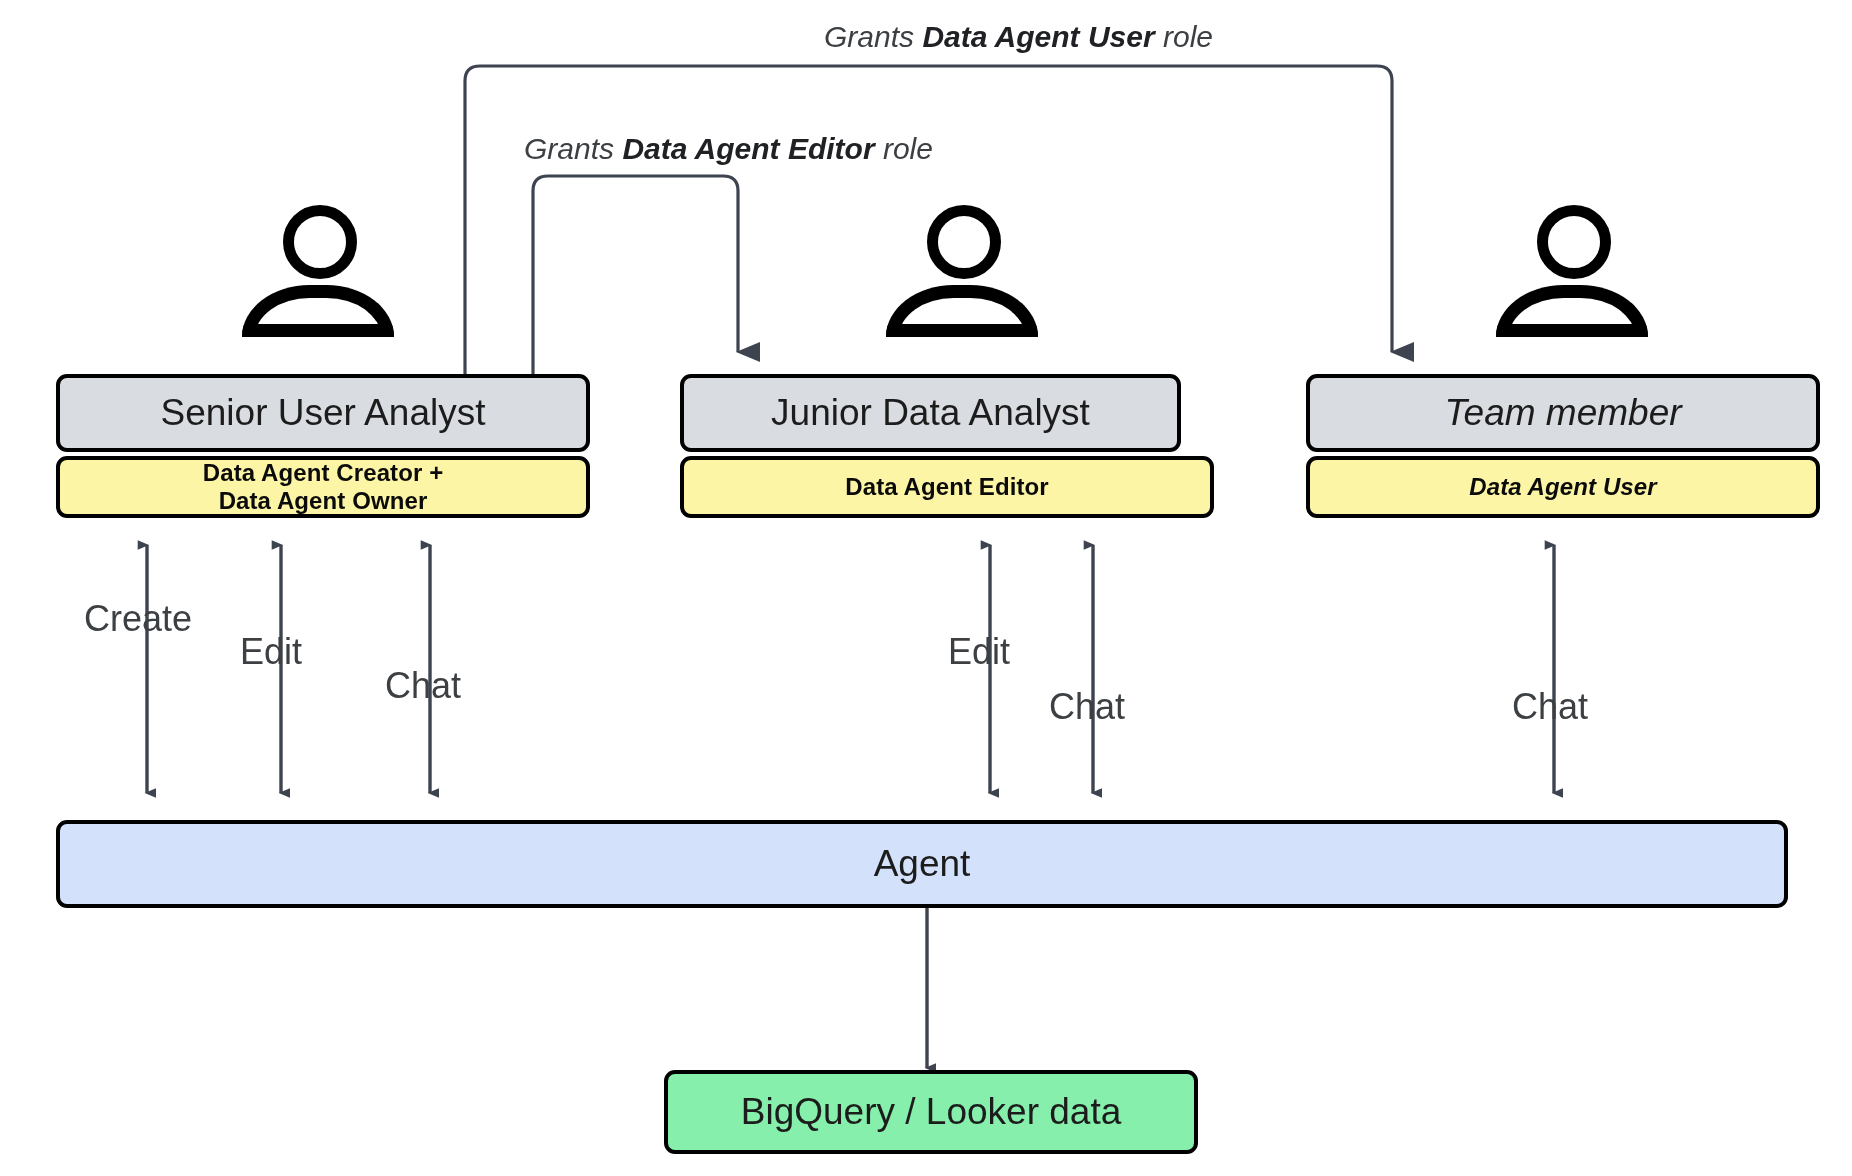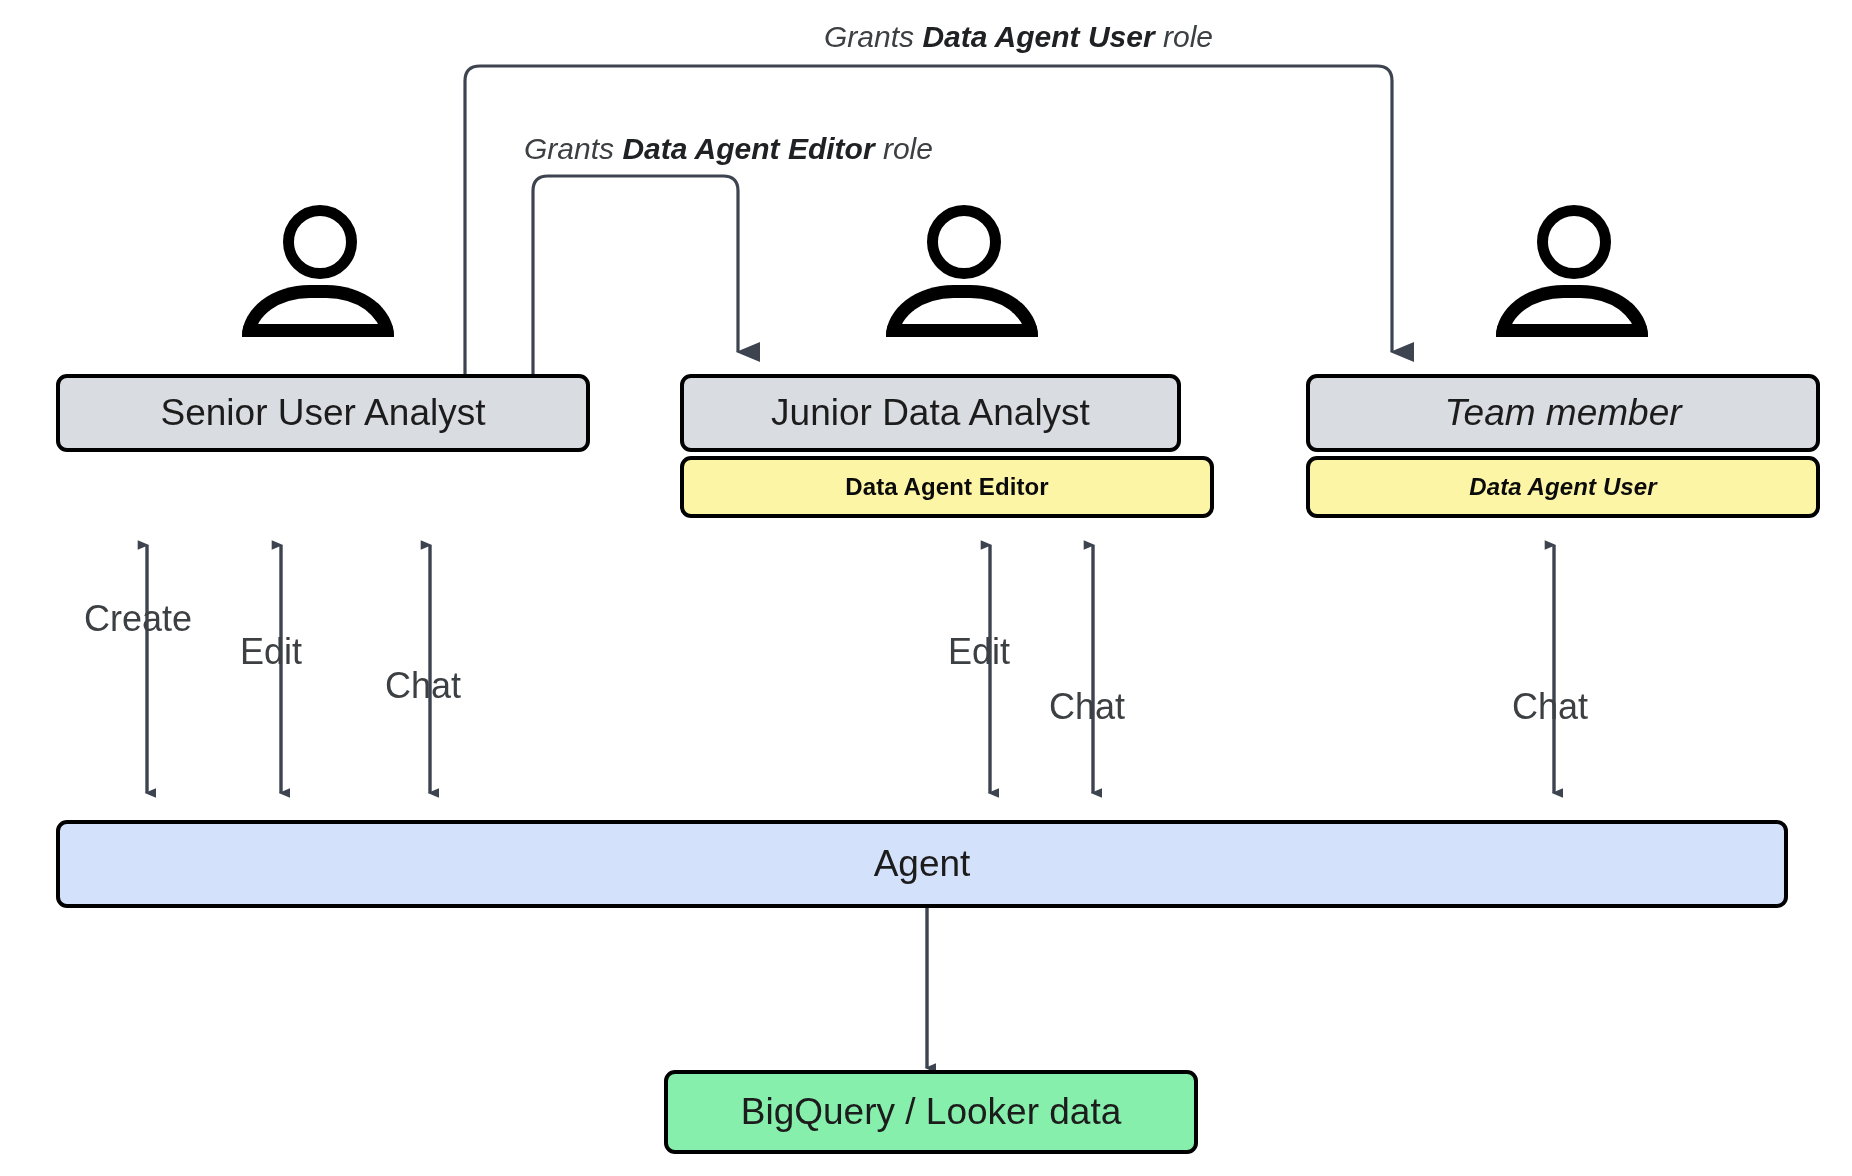--- a/index.html
+++ b/index.html
@@ -192,20 +192,26 @@
     <div class="body"></div>
   </div>
 
   <div class="person" style="left:1494px; top:205px;">
     <div class="head"></div>
     <div class="body"></div>
   </div>
 
   <div class="rolecard" style="left:56px; top:374px; width:534px; height:146px;">
     <div class="chip title" style="width:534px;">Senior User Analyst</div>
+    <div class="chip role" style="width:534px;">
+      <span style="display:block;">
+        <span>Data Agent Creator +</span><br>
+        <span>Data Agent Owner</span>
+      </span>
+    </div>
   </div>
 
   <div class="rolecard" style="left:680px; top:374px; width:534px; height:146px;">
     <div class="chip title" style="width:501px;">Junior Data Analyst</div>
     <div class="chip role" style="width:534px;">Data Agent Editor</div>
   </div>
 
   <div class="rolecard" style="left:1306px; top:374px; width:514px; height:146px;font-style:italic;">
     <div class="chip title" style="width:514px;">Team member</div>
     <div class="chip role" style="width:514px;">Data Agent User</div>

